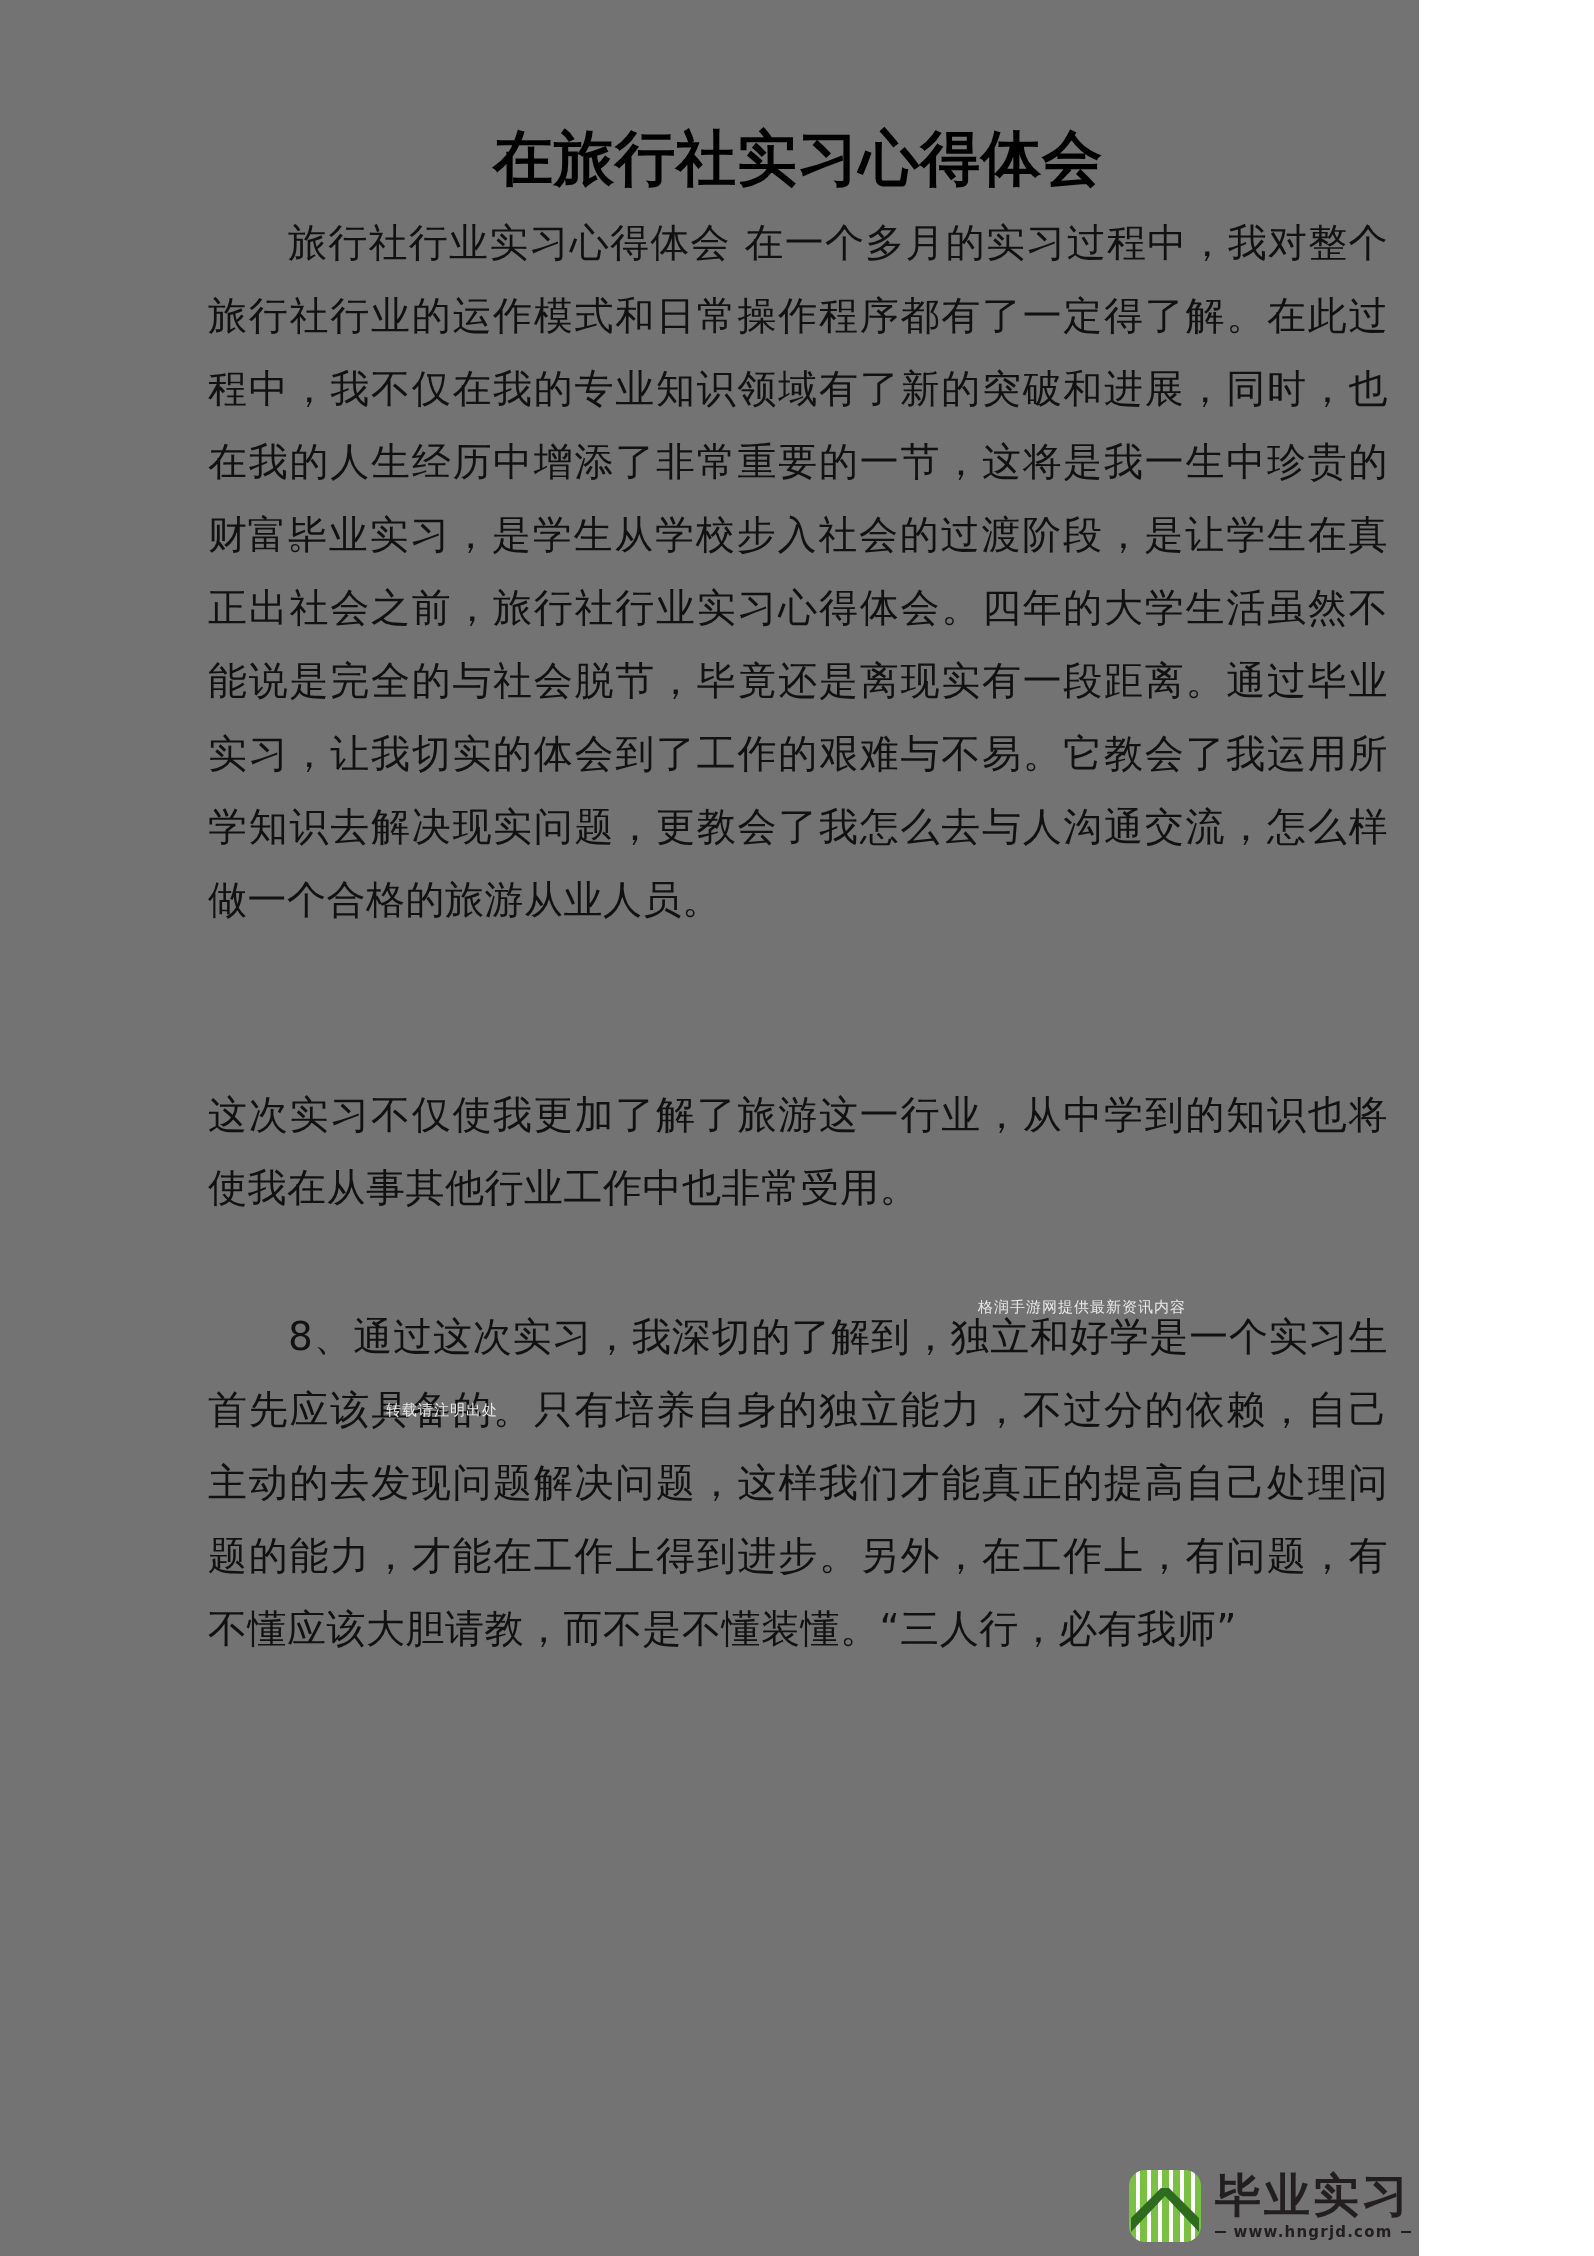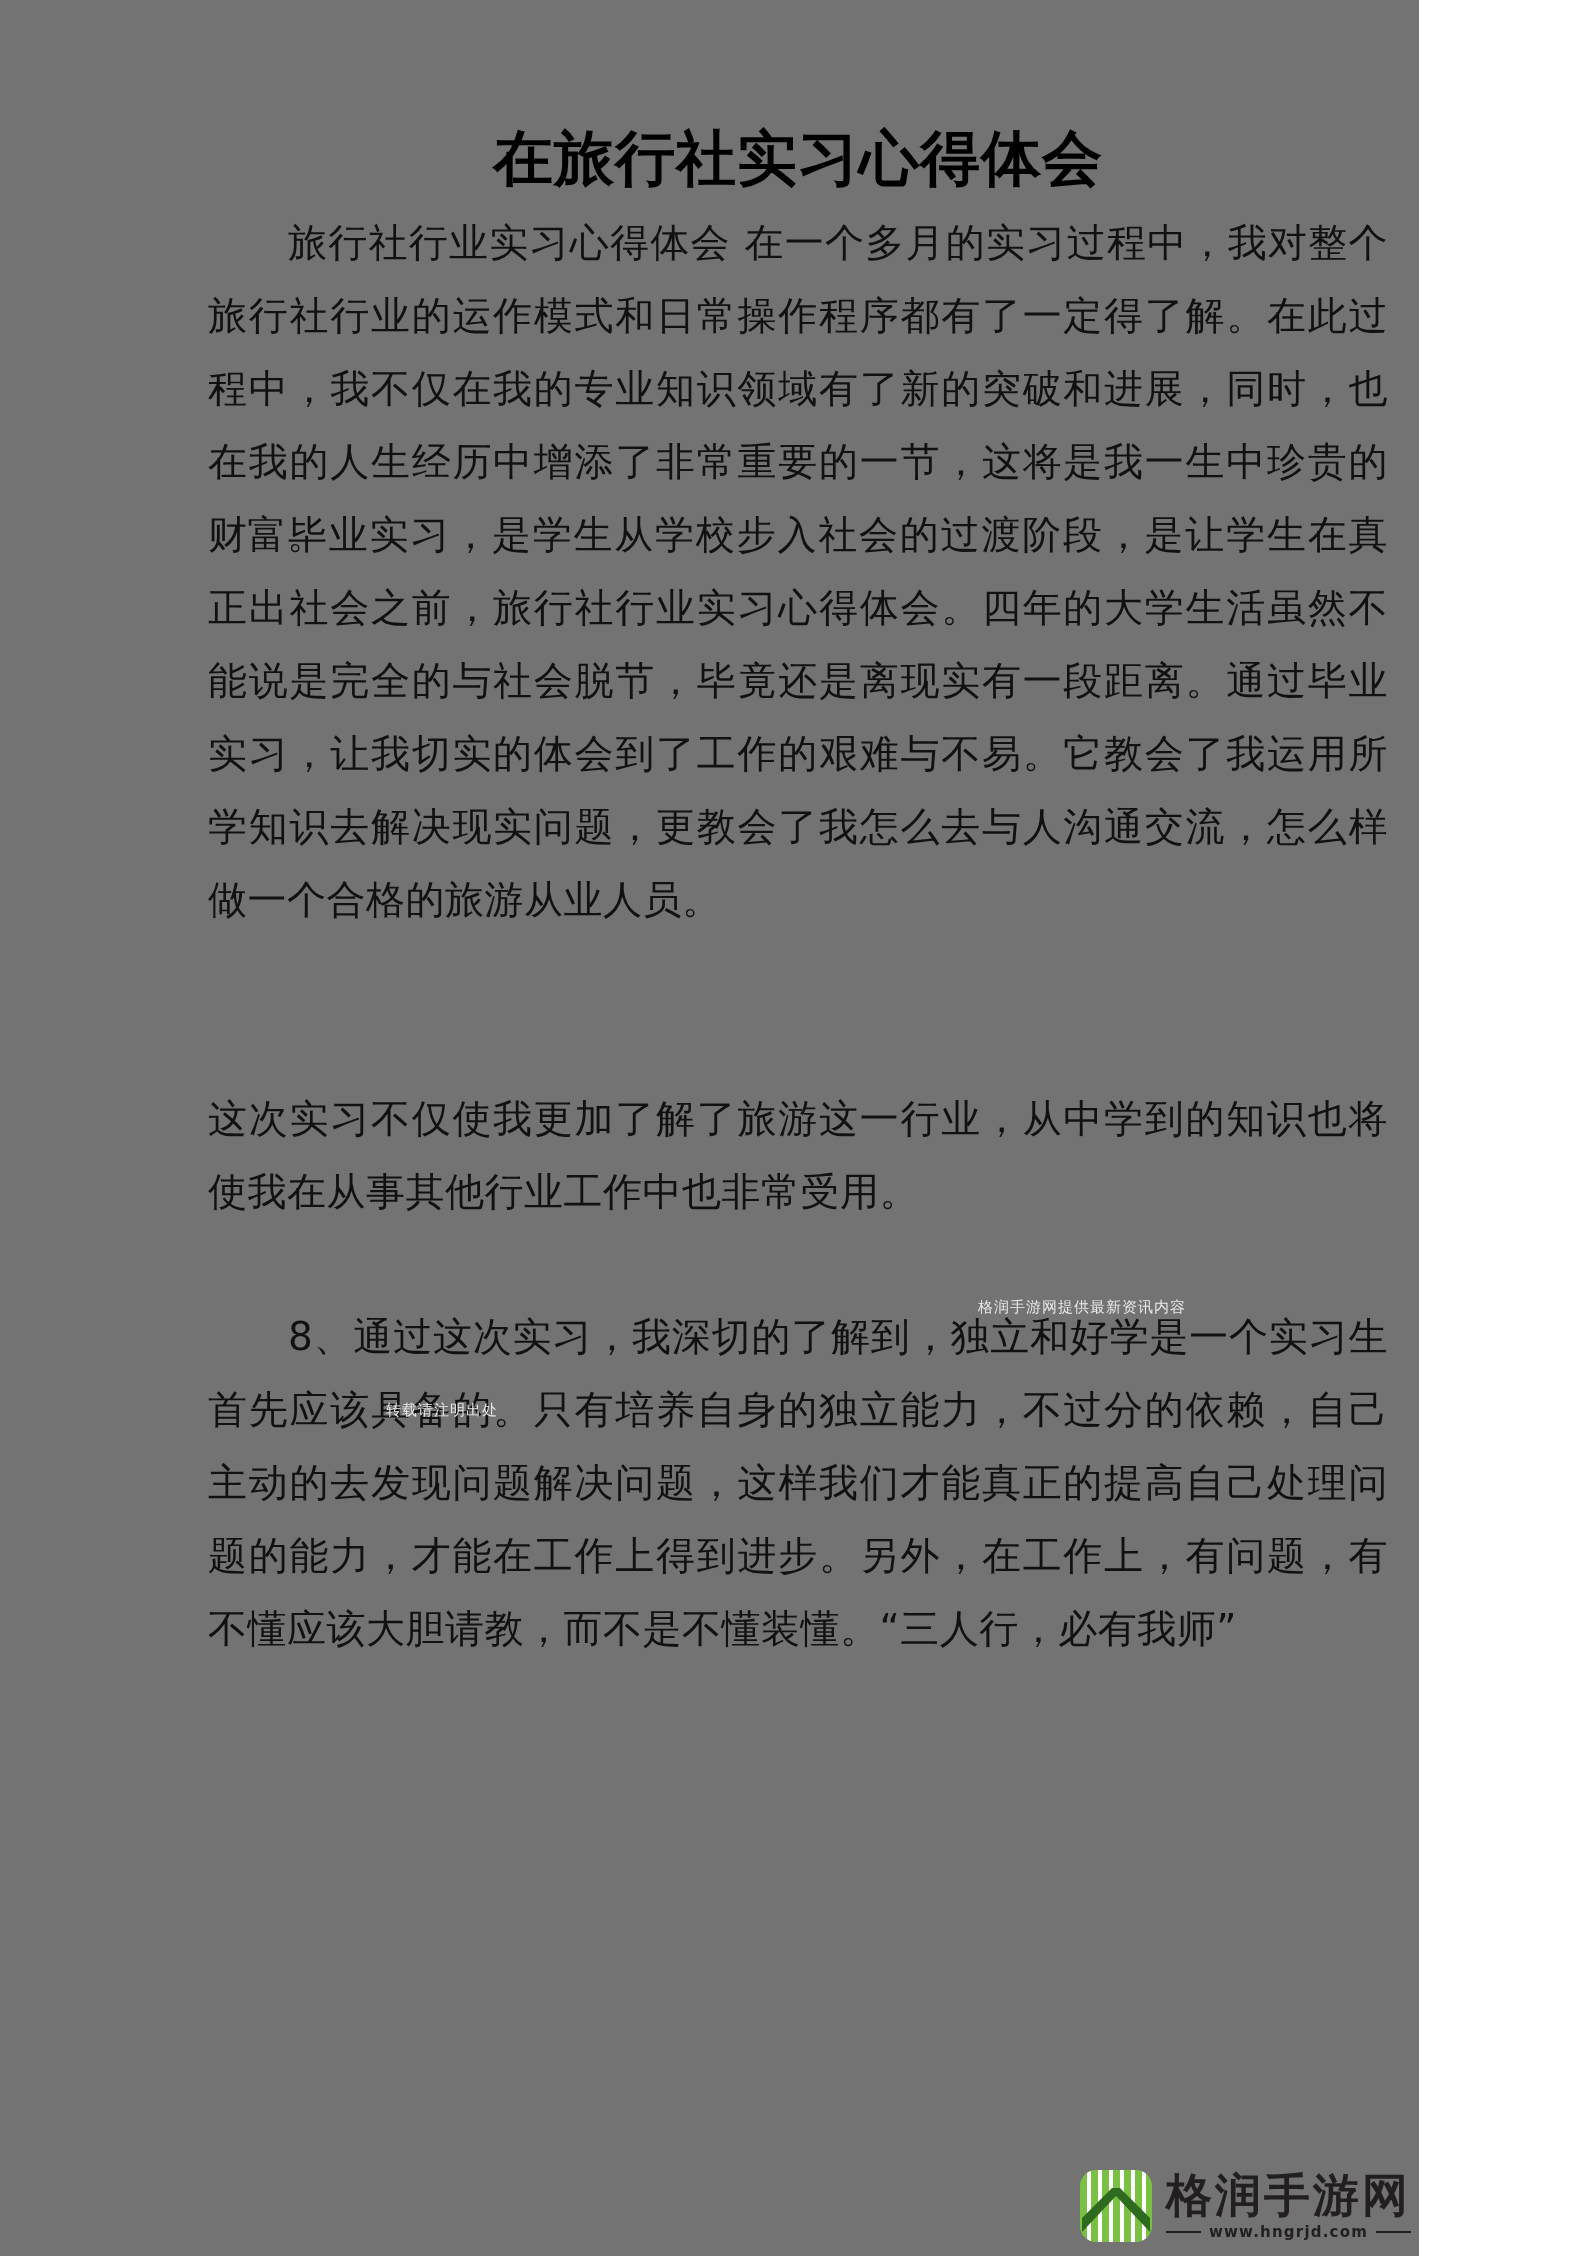--- a/index.html
+++ b/index.html
@@ -53,20 +53,21 @@
     text-align: justify;
     text-justify: inter-ideograph;
     letter-spacing: 0.5px;
     font-weight: 400;
   }
   .para.indent {
     text-indent: 2.05em;
   }
   .para.noindent {
     text-indent: 0;
+    font-family: Liberation Mono, monospace;
   }
   .faint-mark {
     position: absolute;
     color: #e9e9ea;
     font-size: 15px;
     letter-spacing: 1px;
     line-height: 1.5;
     user-select: none;
     white-space: nowrap;
     text-align: right;
@@ -168,21 +169,21 @@
 
   </div>
 
   <div class="brand">
     <div class="brand-mark">
       <svg class="chev" viewBox="0 0 72 46" preserveAspectRatio="none" aria-hidden="true">
         <path d="M2 44 L36 8 L70 44 L70 30 L36 -4 L2 30 Z" fill="#2f6b1f"></path>
       </svg>
     </div>
     <div class="brand-text">
-      <div class="brand-name">格润手游网</div>
+      <div class="brand-name">毕业实习</div>
       <div class="brand-url-row">
         <span class="rule"></span>
         <span class="brand-url">www.hngrjd.com</span>
         <span class="rule"></span>
       </div>
     </div>
   </div>
 
 </div>
 

